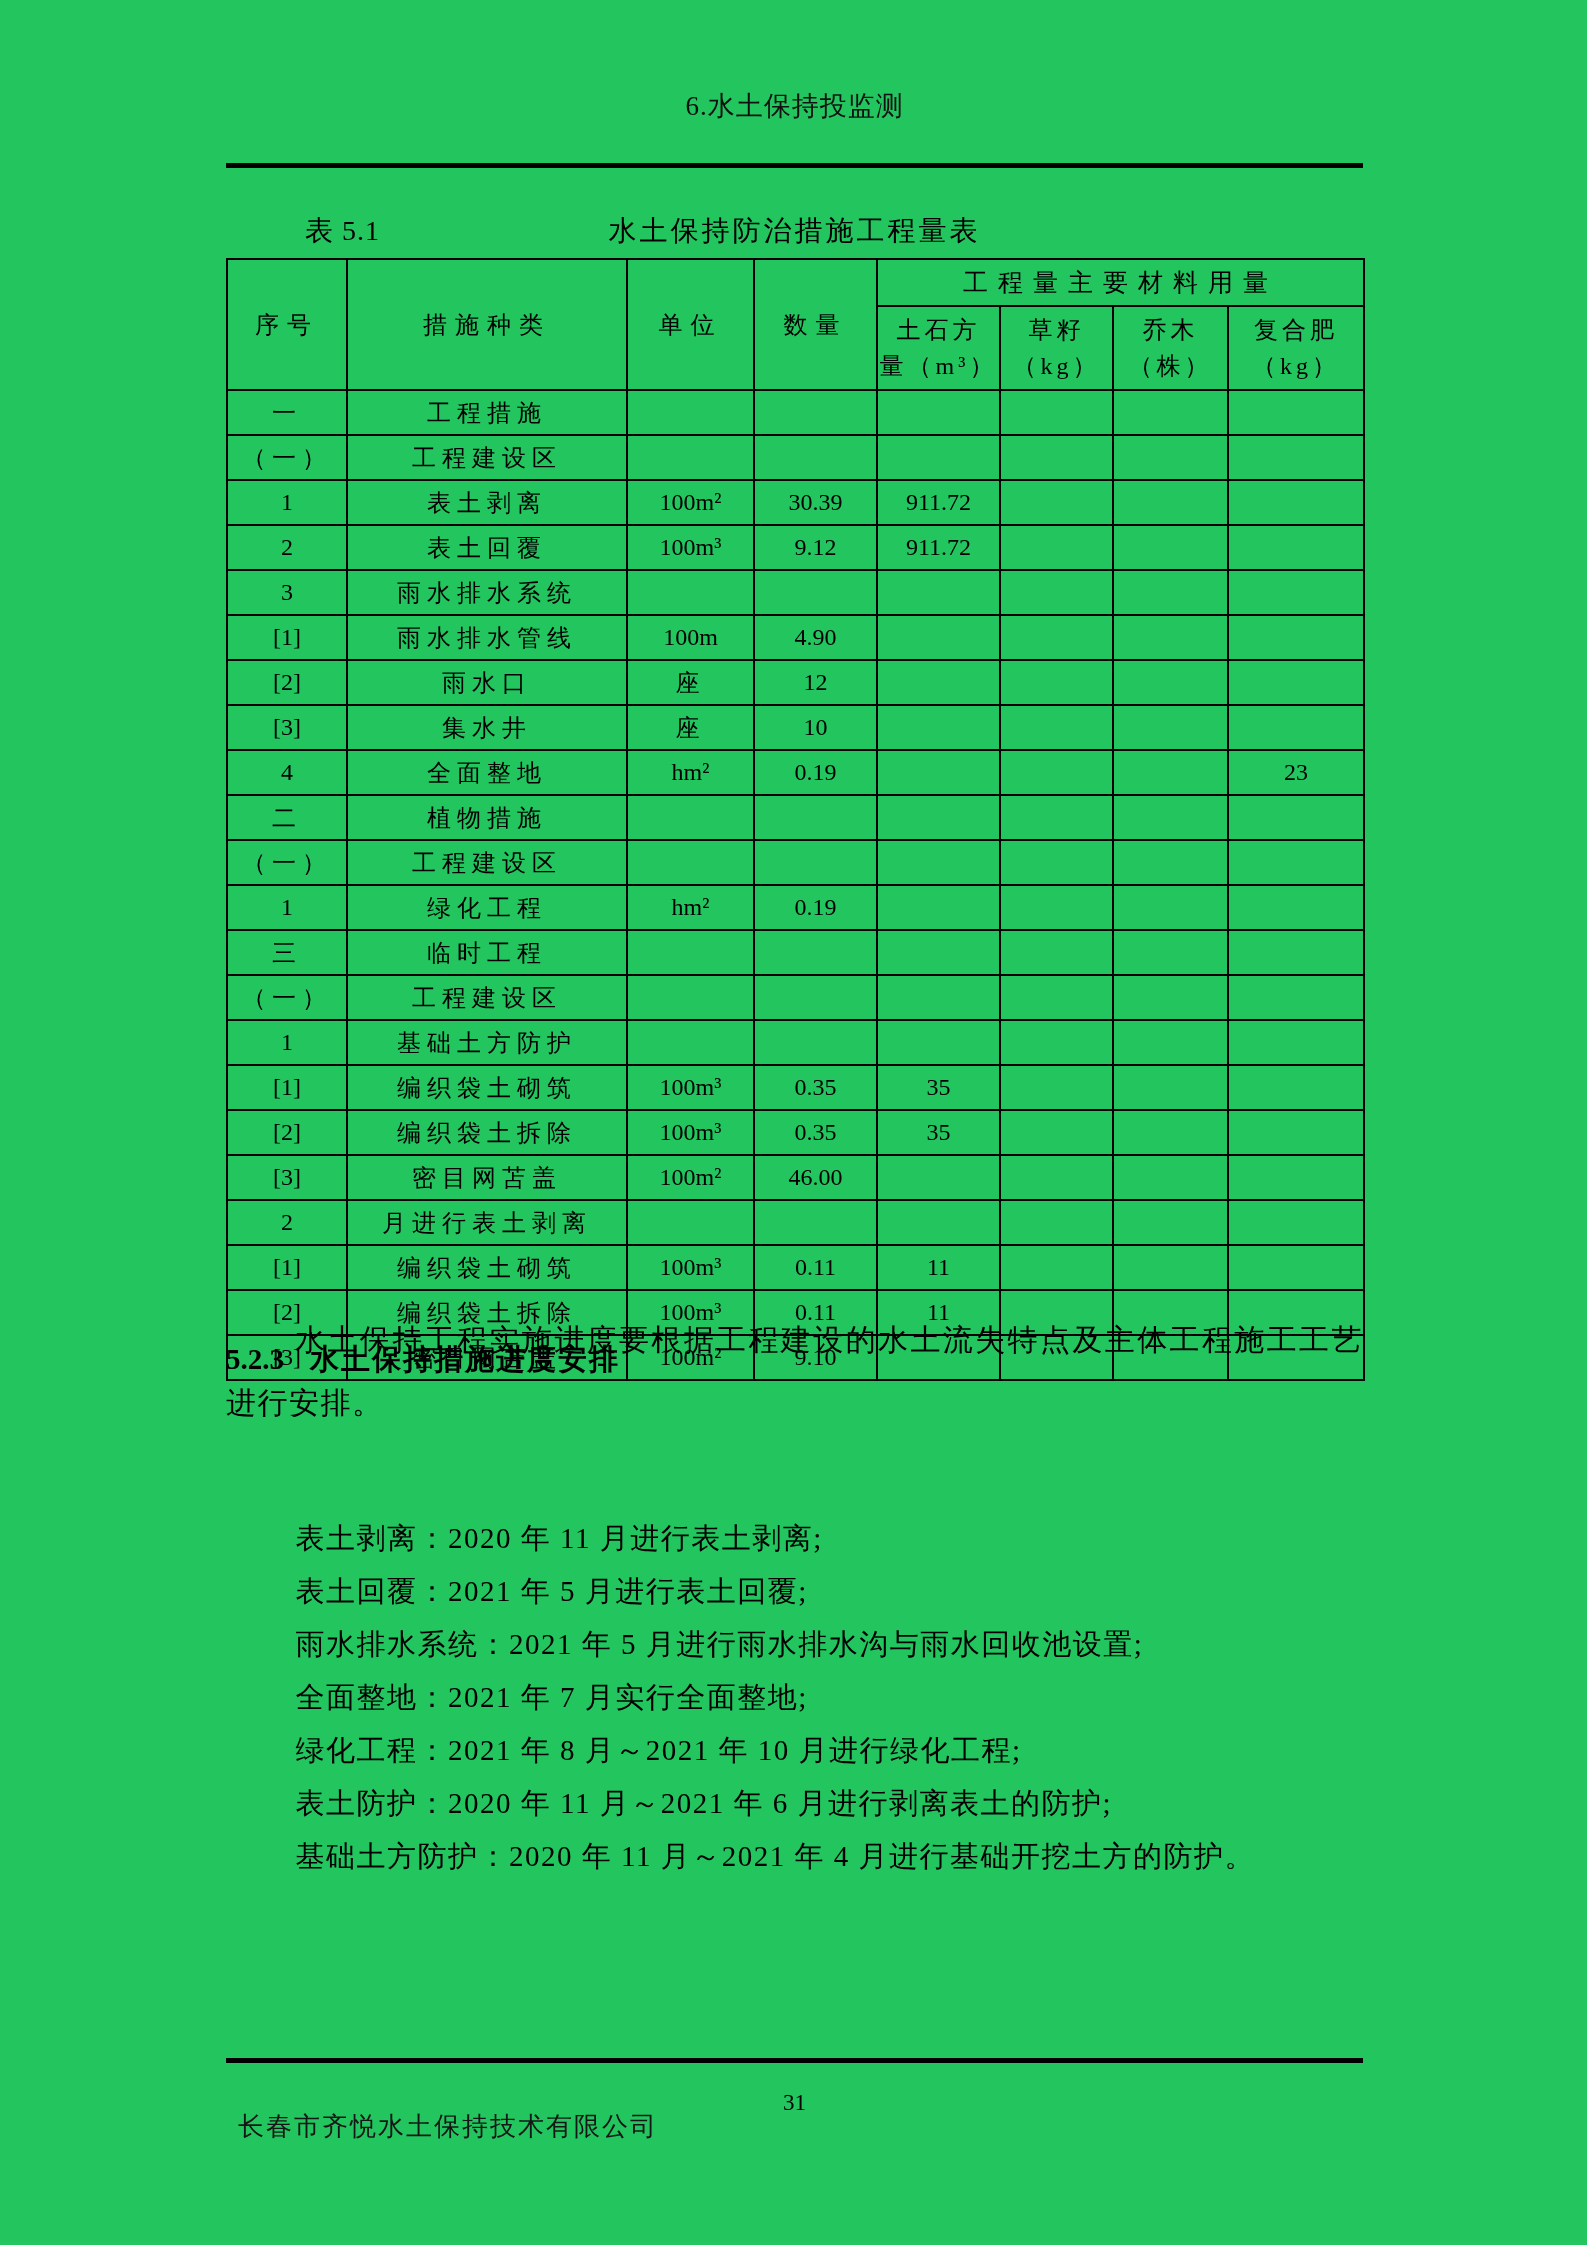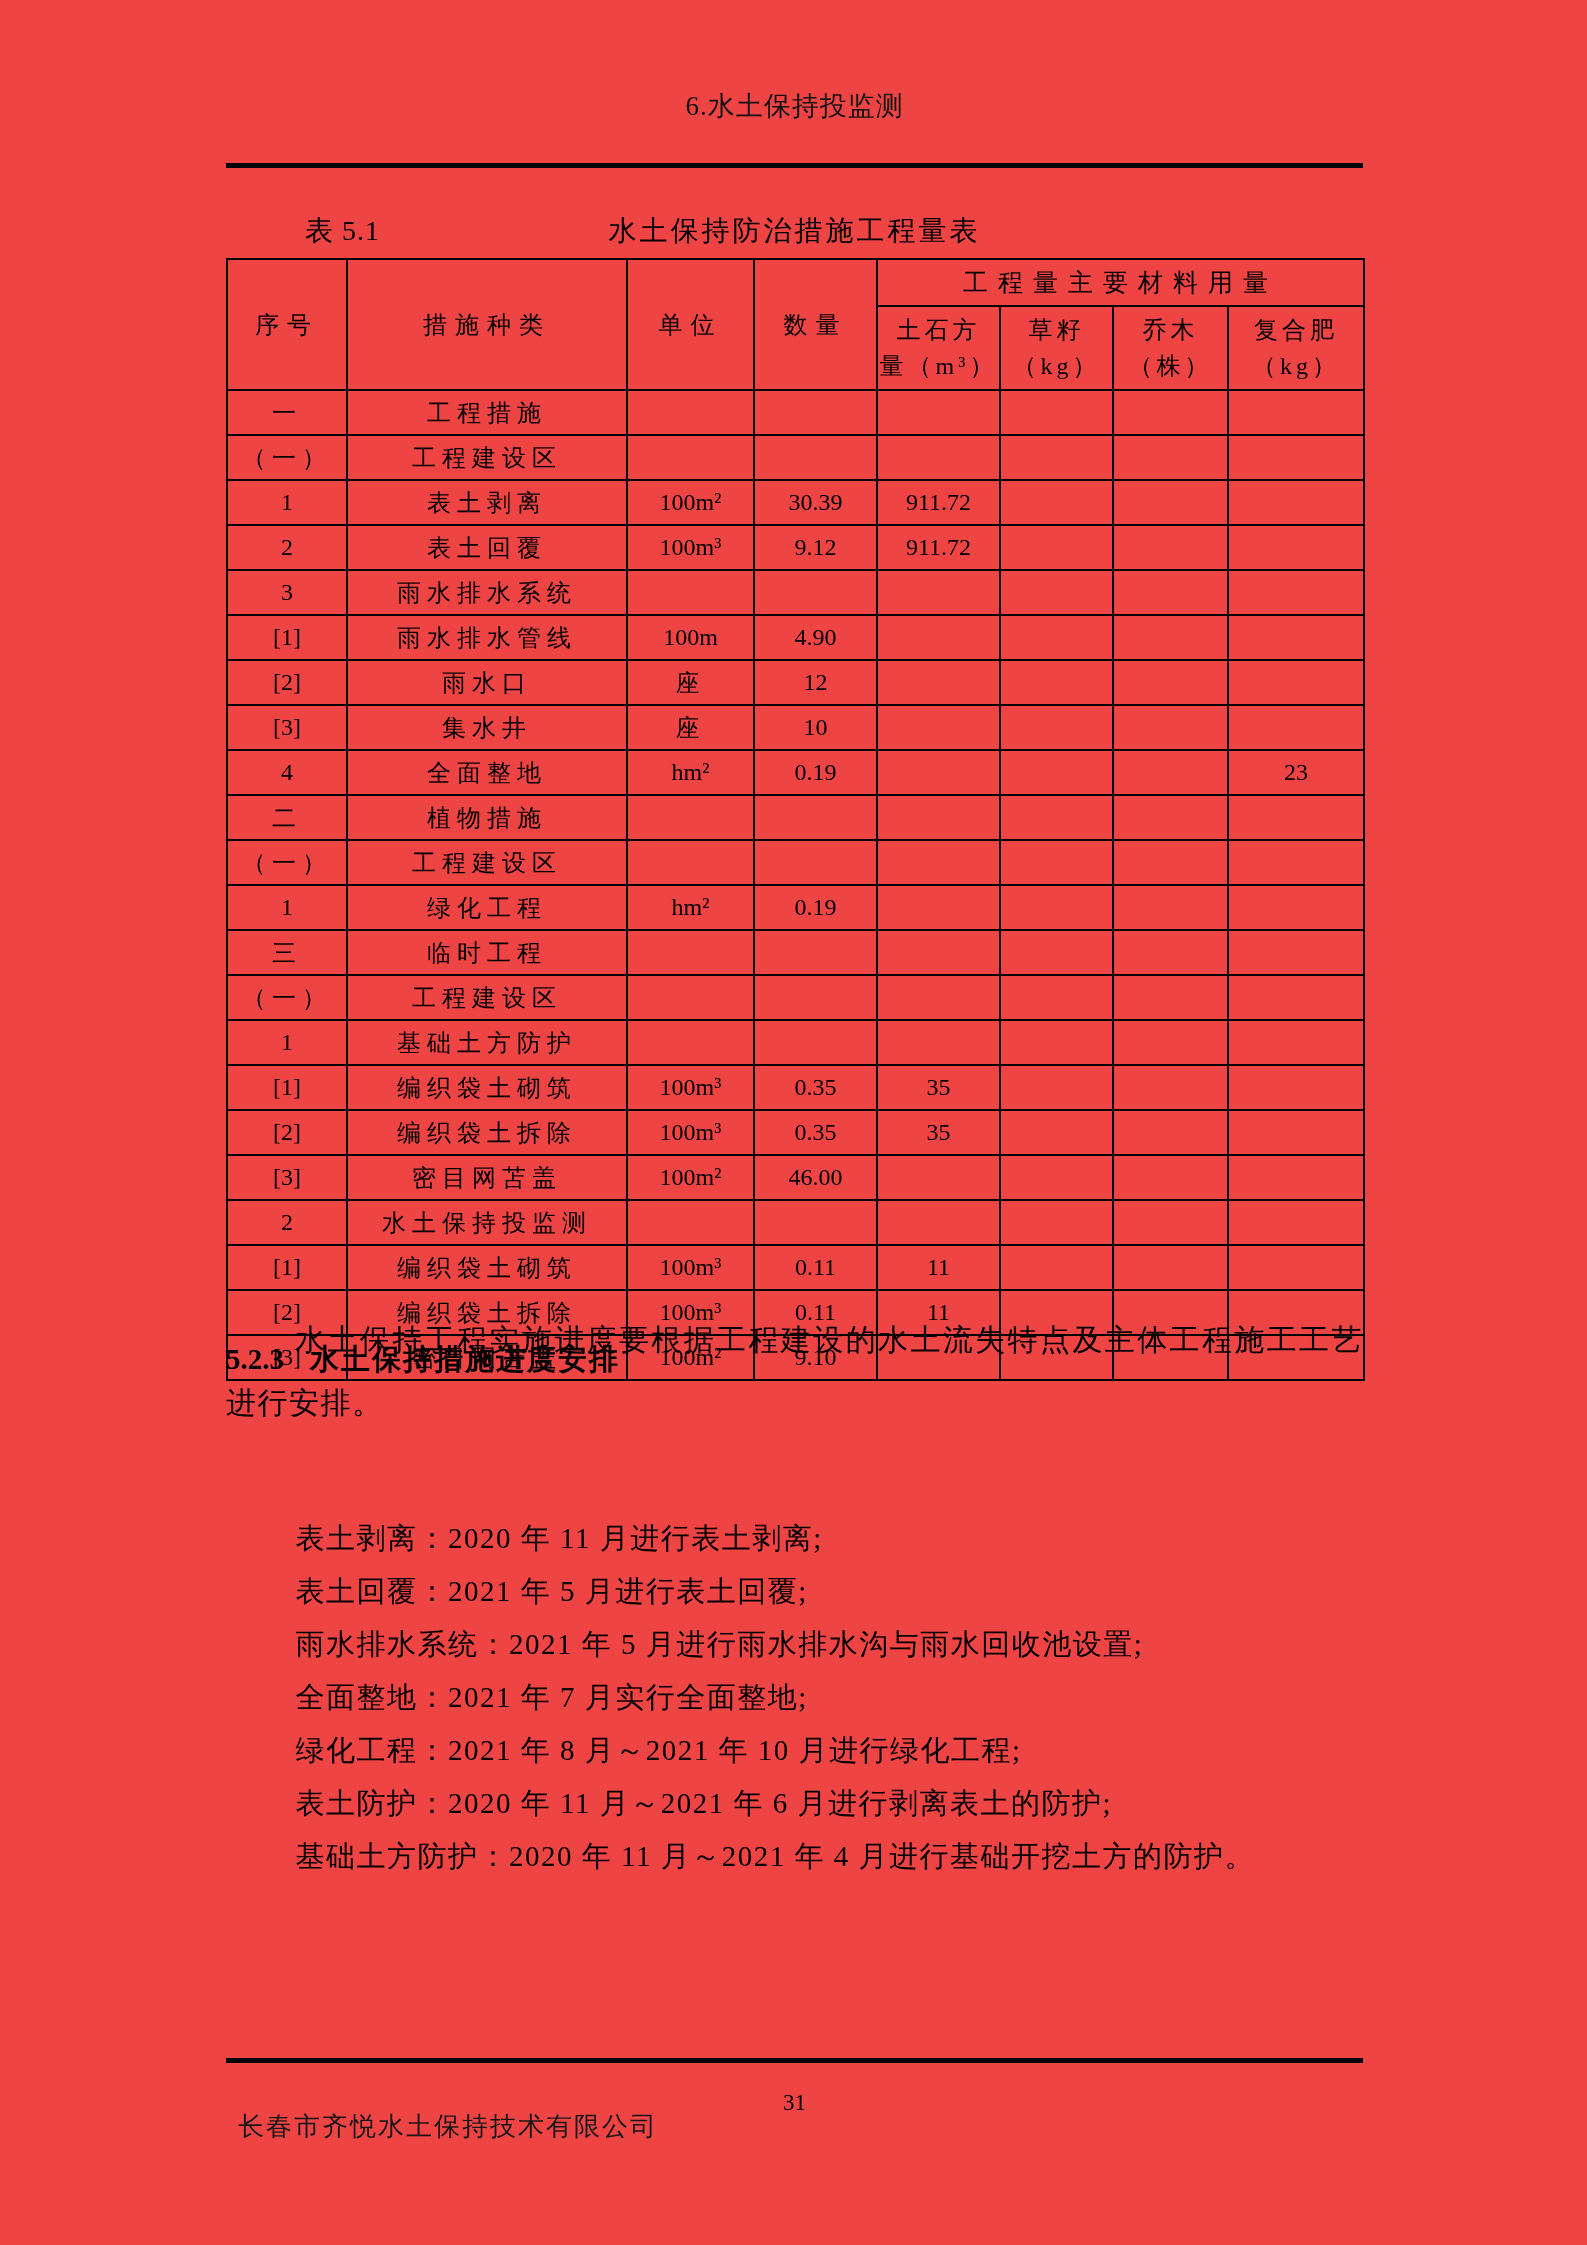--- a/index.html
+++ b/index.html
@@ -1,20 +1,20 @@
 <!DOCTYPE html>
 <html><head>
 <meta charset="utf-8">
 <style>
   html, body { margin: 0; padding: 0; background: #fff; }
   .page {
     position: relative;
     width: 1587px;
     height: 2245px;
-    background: #ef4444;
+    background: #22c55e;
     font-family: "Liberation Serif", "DejaVu Serif", serif;
     color: #000;
     overflow: hidden;
   }
   .abs { position: absolute; }
 
   
   .header-title {
     top: 88px; left: 226px; width: 1137px;
     text-align: center;
@@ -337,21 +337,21 @@
           <td class="cjk">密目网苫盖</td>
           <td>100m²</td>
           <td>46.00</td>
           <td></td>
           <td></td>
           <td></td>
           <td></td>
         </tr>
         <tr>
           <td>2</td>
-          <td class="cjk">水土保持投监测</td>
+          <td class="cjk">月进行表土剥离</td>
           <td></td>
           <td></td>
           <td></td>
           <td></td>
           <td></td>
           <td></td>
         </tr>
         <tr>
           <td>[1]</td>
           <td class="cjk">编织袋土砌筑</td>

